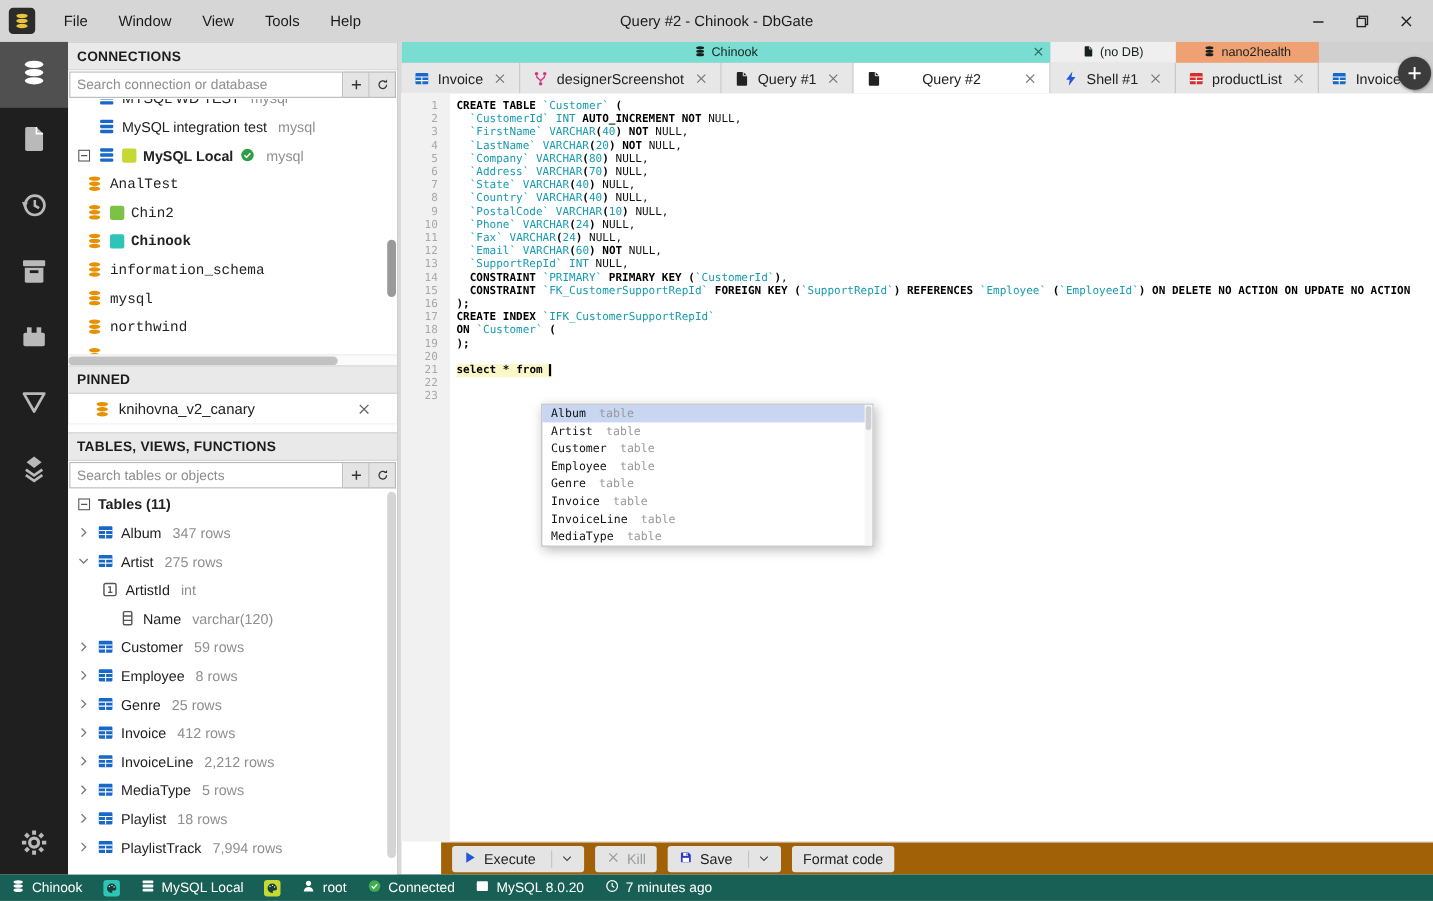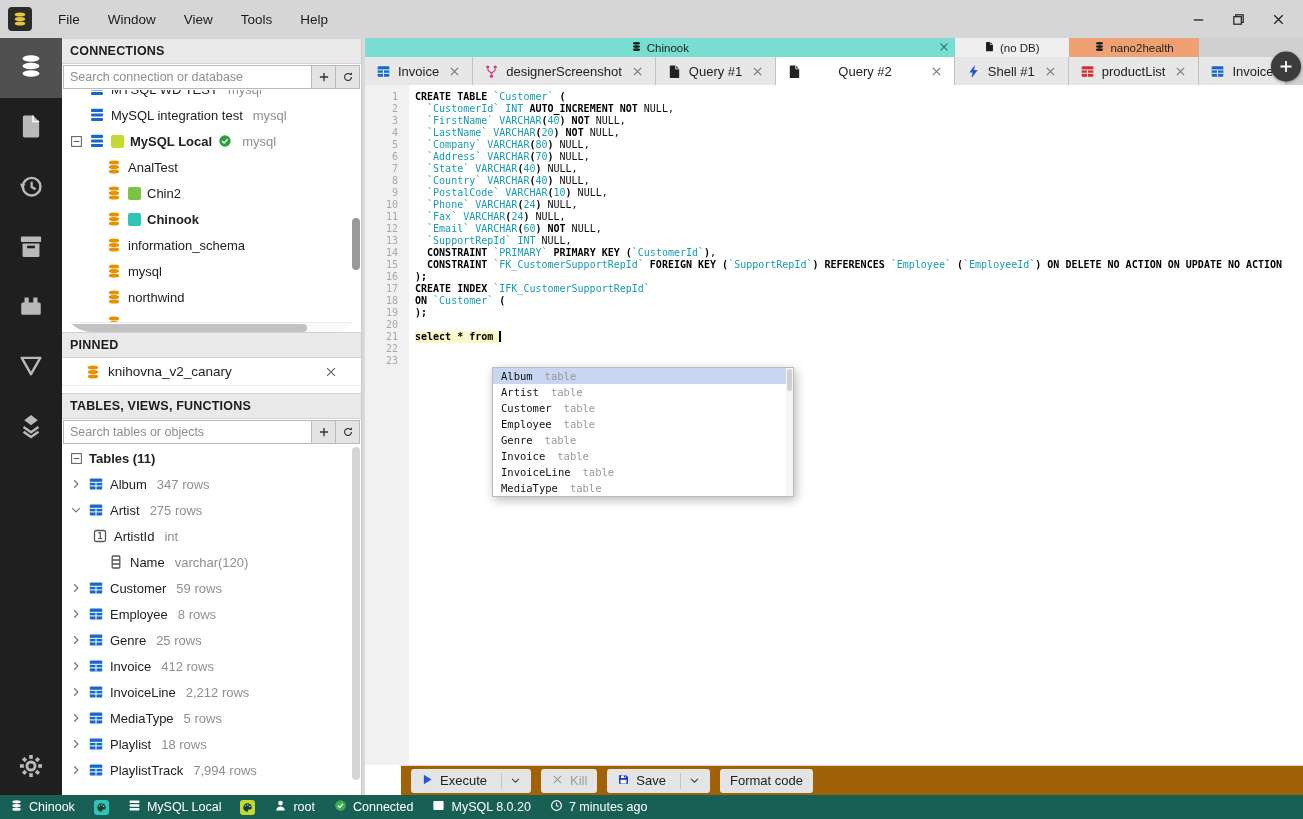--- a/index.html
+++ b/index.html
@@ -30,34 +30,34 @@
 
   
   .left-panel { width:300px; flex:0 0 300px; background:#ffffff; display:flex; flex-direction:column; border-right:1px solid #c9c9c9; overflow:hidden; }
   .section-header { background:#e9e9e9; border-top:1px solid #d2d2d2; border-bottom:1px solid #d2d2d2; font-weight:bold; font-size:12.5px; color:#1c1c1c; padding:5px 8px; letter-spacing:.2px; flex:0 0 auto; }
   .search-row { display:flex; padding:1px; flex:0 0 26px; align-items:stretch; background:#fff; }
   .search-input { flex:1; min-width:0; border:1px solid #b9b9b9; font-size:12.5px; padding:0 6px; font-family:"Liberation Sans",sans-serif; color:#222; outline:none; }
   .search-input::placeholder { color:#8e8e8e; }
   .mini-btn { width:24px; border:1px solid #b9b9b9; border-left:none; background:#e4e4e4; display:flex; align-items:center; justify-content:center; }
   .mini-btn svg { width:12px; height:12px; }
 
-  .conn-list { height:242px; flex:0 0 242px; overflow:hidden; position:relative; background:#fff;border-radius:30px; }
+  .conn-list { height:242px; flex:0 0 242px; overflow:hidden; position:relative; background:#fff; }
   .tree-row { height:26px; display:flex; align-items:center; font-size:13px; color:#222; padding-left:8px; gap:6px; white-space:nowrap; }
   .tree-row .t-icon { width:16px; height:16px; flex:0 0 16px; }
   .tree-row .t-icon svg { width:16px; height:16px; display:block; }
   .tree-row .expander { width:13px; height:13px; flex:0 0 13px; }
   .tree-row .expander svg { width:13px; height:13px; display:block; }
   .tree-row .chev { width:12px; height:12px; flex:0 0 12px; }
   .tree-row .chev svg { width:12px; height:12px; display:block; }
   .tree-row .swatch { width:13px; height:13px; border-radius:2px; flex:0 0 13px; }
   .tree-row .check { width:14px; height:14px; flex:0 0 14px; }
   .tree-row .check svg { width:14px; height:14px; display:block; }
   .tree-row .meta { color:#8f8f8f; margin-left:4px; }
   .tree-row.bold .rname { font-weight:bold; }
-  .tree-row.child { padding-left:44px; }
+  .tree-row.child { padding-left:16px;font-family:Liberation Mono, monospace; }
   .vthumb { position:absolute; width:8px; background:#9a9a9a; right:1px; border-radius:4px; }
   .hscroll { position:absolute; left:0; right:0; bottom:0; height:10px; background:#fafafa; border-top:1px solid #ececec; }
   .hthumb { position:absolute; left:0; top:1px; height:8px; width:82%; background:#c2c2c2; border-radius:4px; }
   .gap { height:7px; background:#fff; flex:0 0 7px; }
   .pinned-row { height:28px; display:flex; align-items:center; gap:7px; padding:0 23px; font-size:13.5px; color:#222; border-bottom:1px solid #eee; flex:0 0 28px; }
   .pinned-row .t-icon { width:16px; height:16px; }
   .pinned-row .t-icon svg { width:16px; height:16px; display:block; }
   .pinned-row .close-x { margin-left:auto; width:14px; height:14px; }
   .pinned-row .close-x svg { width:14px; height:14px; display:block; }
   .tables-list { flex:1; overflow:hidden; position:relative; background:#fff; }
@@ -136,20 +136,21 @@
           <ellipse cx="8" cy="12.6" rx="5.2" ry="2" fill="#e8c33c"></ellipse>
         </svg>
       </div>
     <div class="menus" id="menu-items">
         <div class="menu-item">File</div>
         <div class="menu-item">Window</div>
         <div class="menu-item">View</div>
         <div class="menu-item">Tools</div>
         <div class="menu-item">Help</div>
       </div>
+    <div class="title">Query #2 - Chinook - DbGate</div>
     <div class="win-controls" id="win-controls">
         <div class="win-btn">
           <svg viewBox="0 0 16 16" xmlns="http://www.w3.org/2000/svg">
             <path d="M3 8.5h10" stroke="#222" stroke-width="1.4"></path>
           </svg>
         </div>
         <div class="win-btn">
           <svg viewBox="0 0 16 16" xmlns="http://www.w3.org/2000/svg">
             <rect x="5" y="3" width="8" height="8" fill="none" stroke="#222" stroke-width="1.3"></rect>
             <rect x="3" y="5" width="8" height="8" fill="#d6d6d6" stroke="#222" stroke-width="1.3"></rect>

